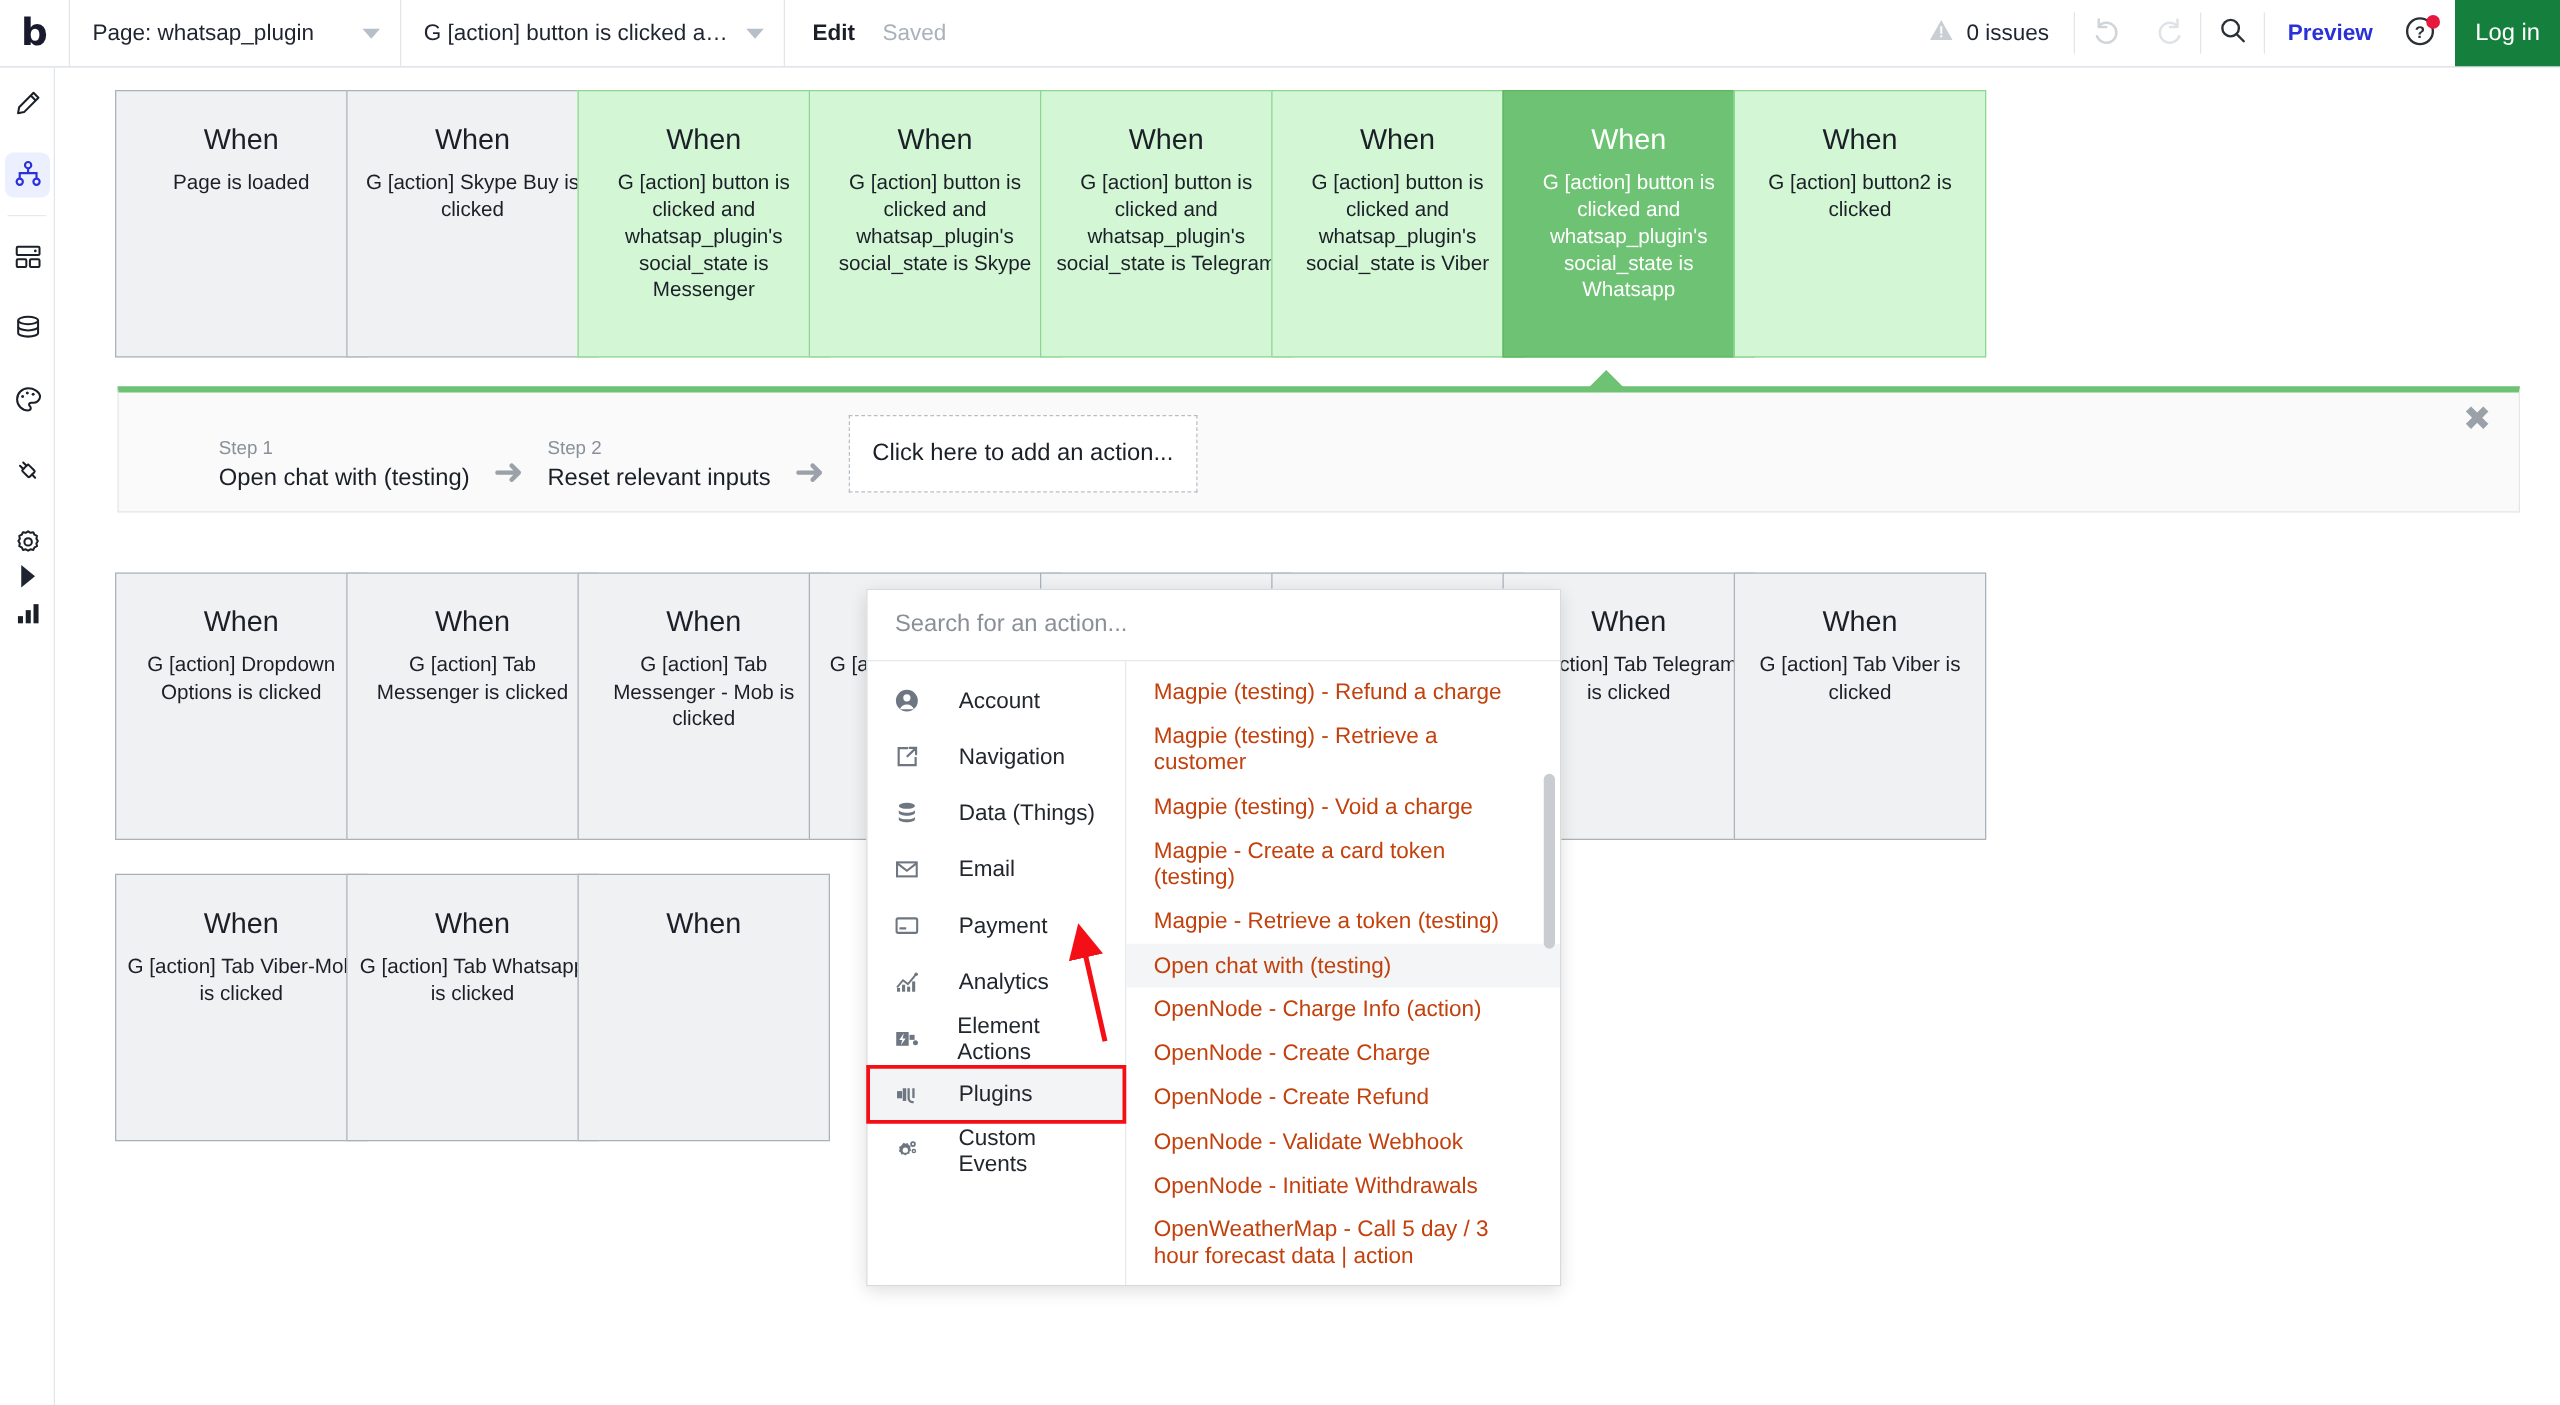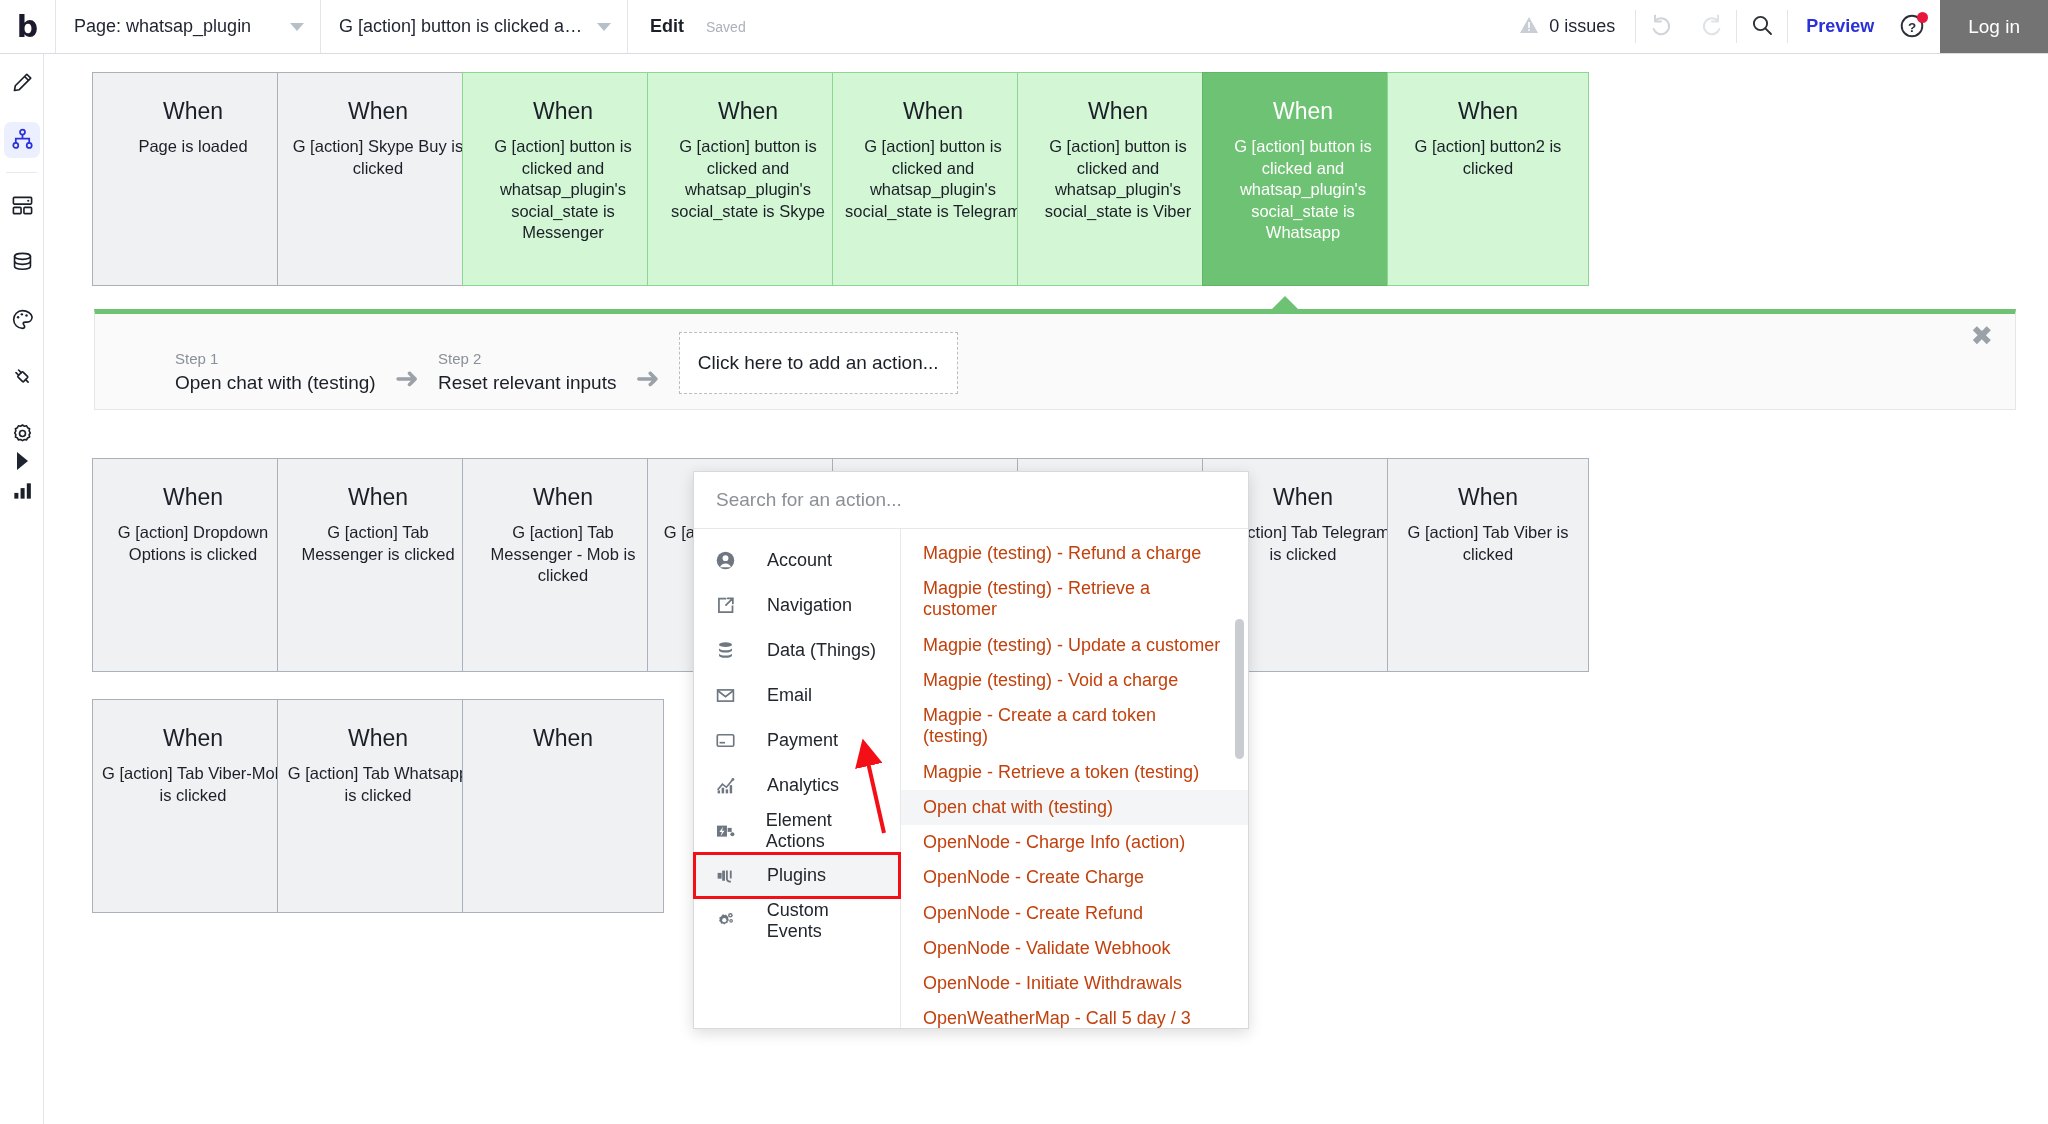--- a/index.html
+++ b/index.html
@@ -43,21 +43,21 @@
   .caret-dn {
     width: 0; height: 0; margin-left: 10px;
     border-left: 7px solid transparent; border-right: 7px solid transparent;
     border-top: 8px solid #b7bfc9;
   }
   .editcell {
     display: flex; align-items: center; gap: 22px;
     padding: 0 20px 0 22px;
   }
   .edit-lbl { font-size: 18px; font-weight: 700; color: #1b1f28; cursor: pointer; }
-  .saved-lbl { font-size: 14px; color: #aab1ba; }
+  .saved-lbl { font-size: 18px; color: #aab1ba; }
   .spacer { flex: 1; }
   .issues {
     display: flex; align-items: center; gap: 10px; padding: 0 20px;
     cursor: pointer;
   }
   .issues-txt { font-size: 18px; color: #1f2430; }
   .vdiv { width: 1px; background: #e2e6ea; margin: 10px 0; }
   .icobtn {
     width: 50px; display: flex; align-items: center; justify-content: center;
     cursor: pointer;
@@ -70,22 +70,22 @@
   .preview-cell {
     display: flex; align-items: center; padding: 0 18px; cursor: pointer;
   }
   .preview-txt { font-size: 18px; color: #2a31d8; font-weight: 600; }
   .help-cell { display: flex; align-items: center; padding: 0 14px 0 6px; position: relative; cursor:pointer;}
   .help-dot {
     position: absolute; top: 12px; right: 12px;
     width: 11px; height: 11px; border-radius: 50%; background: #e8173d;
   }
   .login-btn {
-    background: #737373; color: #fff;
-    display: flex; align-items: center; padding: 0 28px;
+    background: #15803d; color: #fff;
+    display: flex; align-items: center; padding: 0 16px;
     font-size: 19px; cursor: pointer;
   }
 
   
   .rail {
     position: absolute; top: 54px; left: 0; bottom: 0; width: 44px;
     background: #ffffff; border-right: 1px solid #e2e6ea;
     z-index: 30;
   }
   .rail-item {
@@ -614,21 +614,20 @@
                   <circle cx="18.4" cy="12.4" r="0.8" fill="#fff"></circle>
                 </svg>
               </span>
               <span>Custom Events</span>
             </div>
           </div>
         <div class="actions">
           <div id="acts-host">
               <div class="act">Magpie (testing) - Refund a charge</div>
               <div class="act">Magpie (testing) - Retrieve a customer</div>
-              <div class="act">Magpie (testing) - Update a customer</div>
               <div class="act">Magpie (testing) - Void a charge</div>
               <div class="act">Magpie - Create a card token (testing)</div>
               <div class="act">Magpie - Retrieve a token (testing)</div>
               <div class="act hl">Open chat with (testing)</div>
               <div class="act">OpenNode - Charge Info (action)</div>
               <div class="act">OpenNode - Create Charge</div>
               <div class="act">OpenNode - Create Refund</div>
               <div class="act">OpenNode - Validate Webhook</div>
               <div class="act">OpenNode - Initiate Withdrawals</div>
               <div class="act">OpenWeatherMap - Call 5 day / 3 hour forecast data | action</div>

